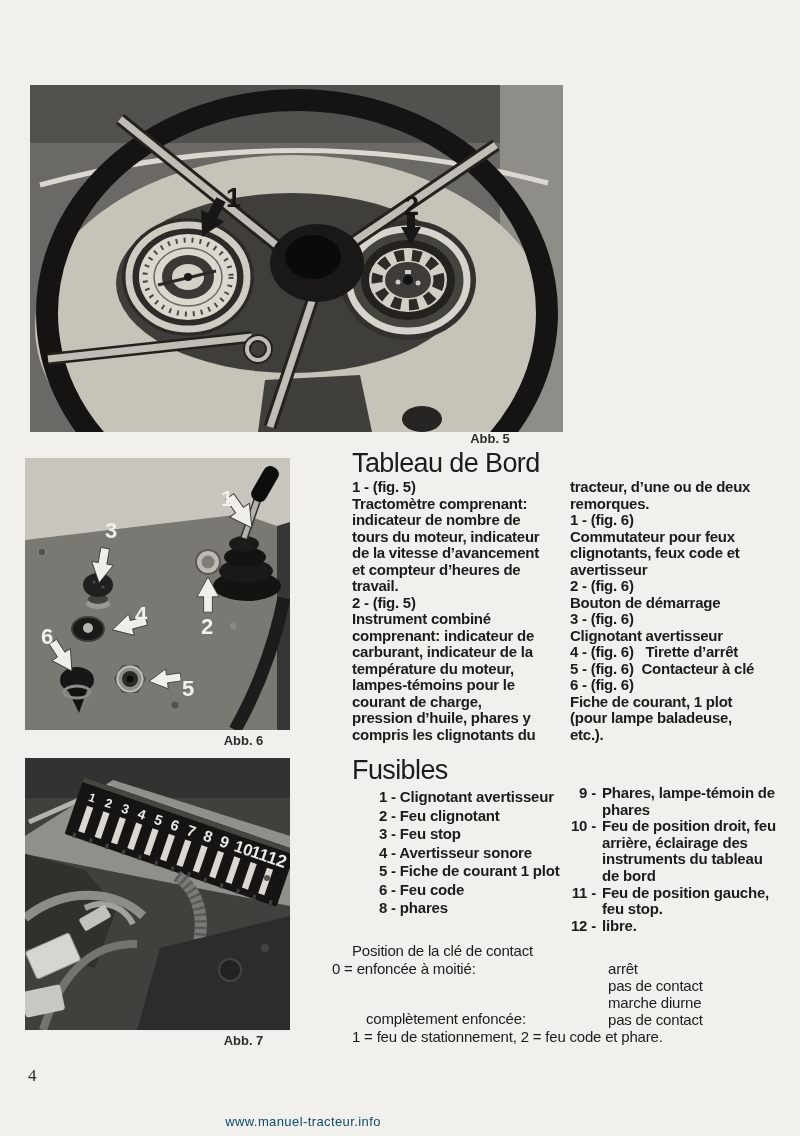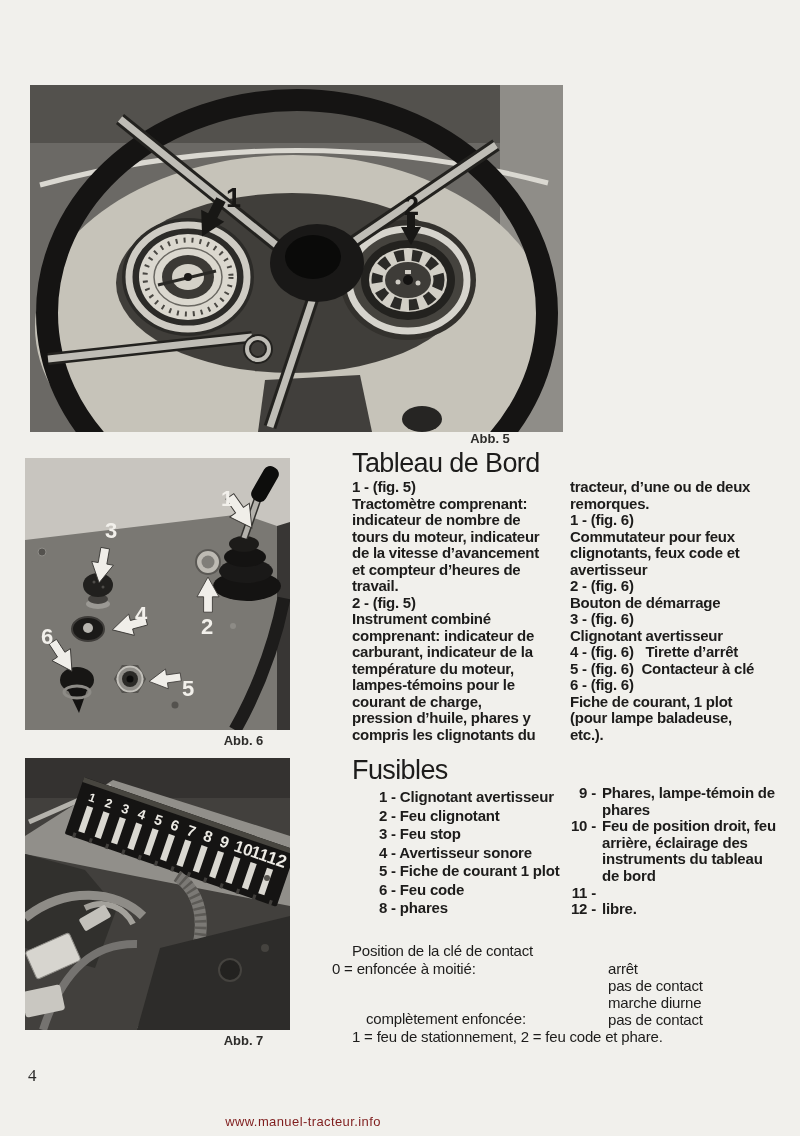--- a/index.html
+++ b/index.html
@@ -10,21 +10,21 @@
   .photo svg{display:block;}
   .cap{font-size:13px;font-weight:bold;color:#2e2d2b;text-align:center;}
   .h1{font-size:27px;font-weight:normal;letter-spacing:-0.6px;white-space:nowrap;}
   .tcol .tline{font-size:15px;font-weight:bold;line-height:16.5px;letter-spacing:-0.25px;white-space:pre;}
   .flist .flitem{font-size:15px;font-weight:bold;line-height:18.5px;letter-spacing:-0.2px;white-space:pre;}
   .fitem{display:flex;font-size:15px;font-weight:bold;line-height:16.6px;letter-spacing:-0.2px;}
   .fnum{flex:none;width:30px;text-align:right;padding-right:6px;white-space:pre;}
   .ftext{flex:1;}
   .bb{font-size:15px;font-weight:normal;letter-spacing:-0.2px;line-height:17px;white-space:pre;}
   .pagenum{font-family:"Liberation Serif","DejaVu Serif",serif;font-size:17px;color:#2a2928;}
-  .watermark{font-size:13px;color:#7f1d1d;letter-spacing:0.4px;text-align:center;}
+  .watermark{font-size:13px;color:#0c4a6e;letter-spacing:0.4px;text-align:center;}
   svg text{font-family:"Liberation Sans","DejaVu Sans",sans-serif;font-weight:bold;}
 </style>
 </head>
 <body>
 
 <div class="page">
 
   <div class="photo" style="left:30px;top:85px;width:533px;height:347px;">
     <svg width="533" height="347" viewBox="0 0 533 347">
       <defs>
@@ -217,20 +217,21 @@
       <div class="fitem">
       <span class="fnum">9 -</span>
       <span class="ftext">Phares, lampe-témoin de phares</span>
     </div>
       <div class="fitem">
       <span class="fnum">10 -</span>
       <span class="ftext">Feu de position droit, feu arrière, éclairage des instruments du tableau de bord</span>
     </div>
       <div class="fitem">
       <span class="fnum">11 -</span>
+      <span class="ftext">Feu de position gauche, feu stop.</span>
     </div>
       <div class="fitem">
       <span class="fnum">12 -</span>
       <span class="ftext">libre.</span>
     </div>
     </div>
 
   <div class="photo" style="left:25px;top:758px;width:265px;height:272px;">
     <svg width="265" height="272" viewBox="0 0 265 272">
       <rect width="265" height="272" fill="#42403d"></rect>

